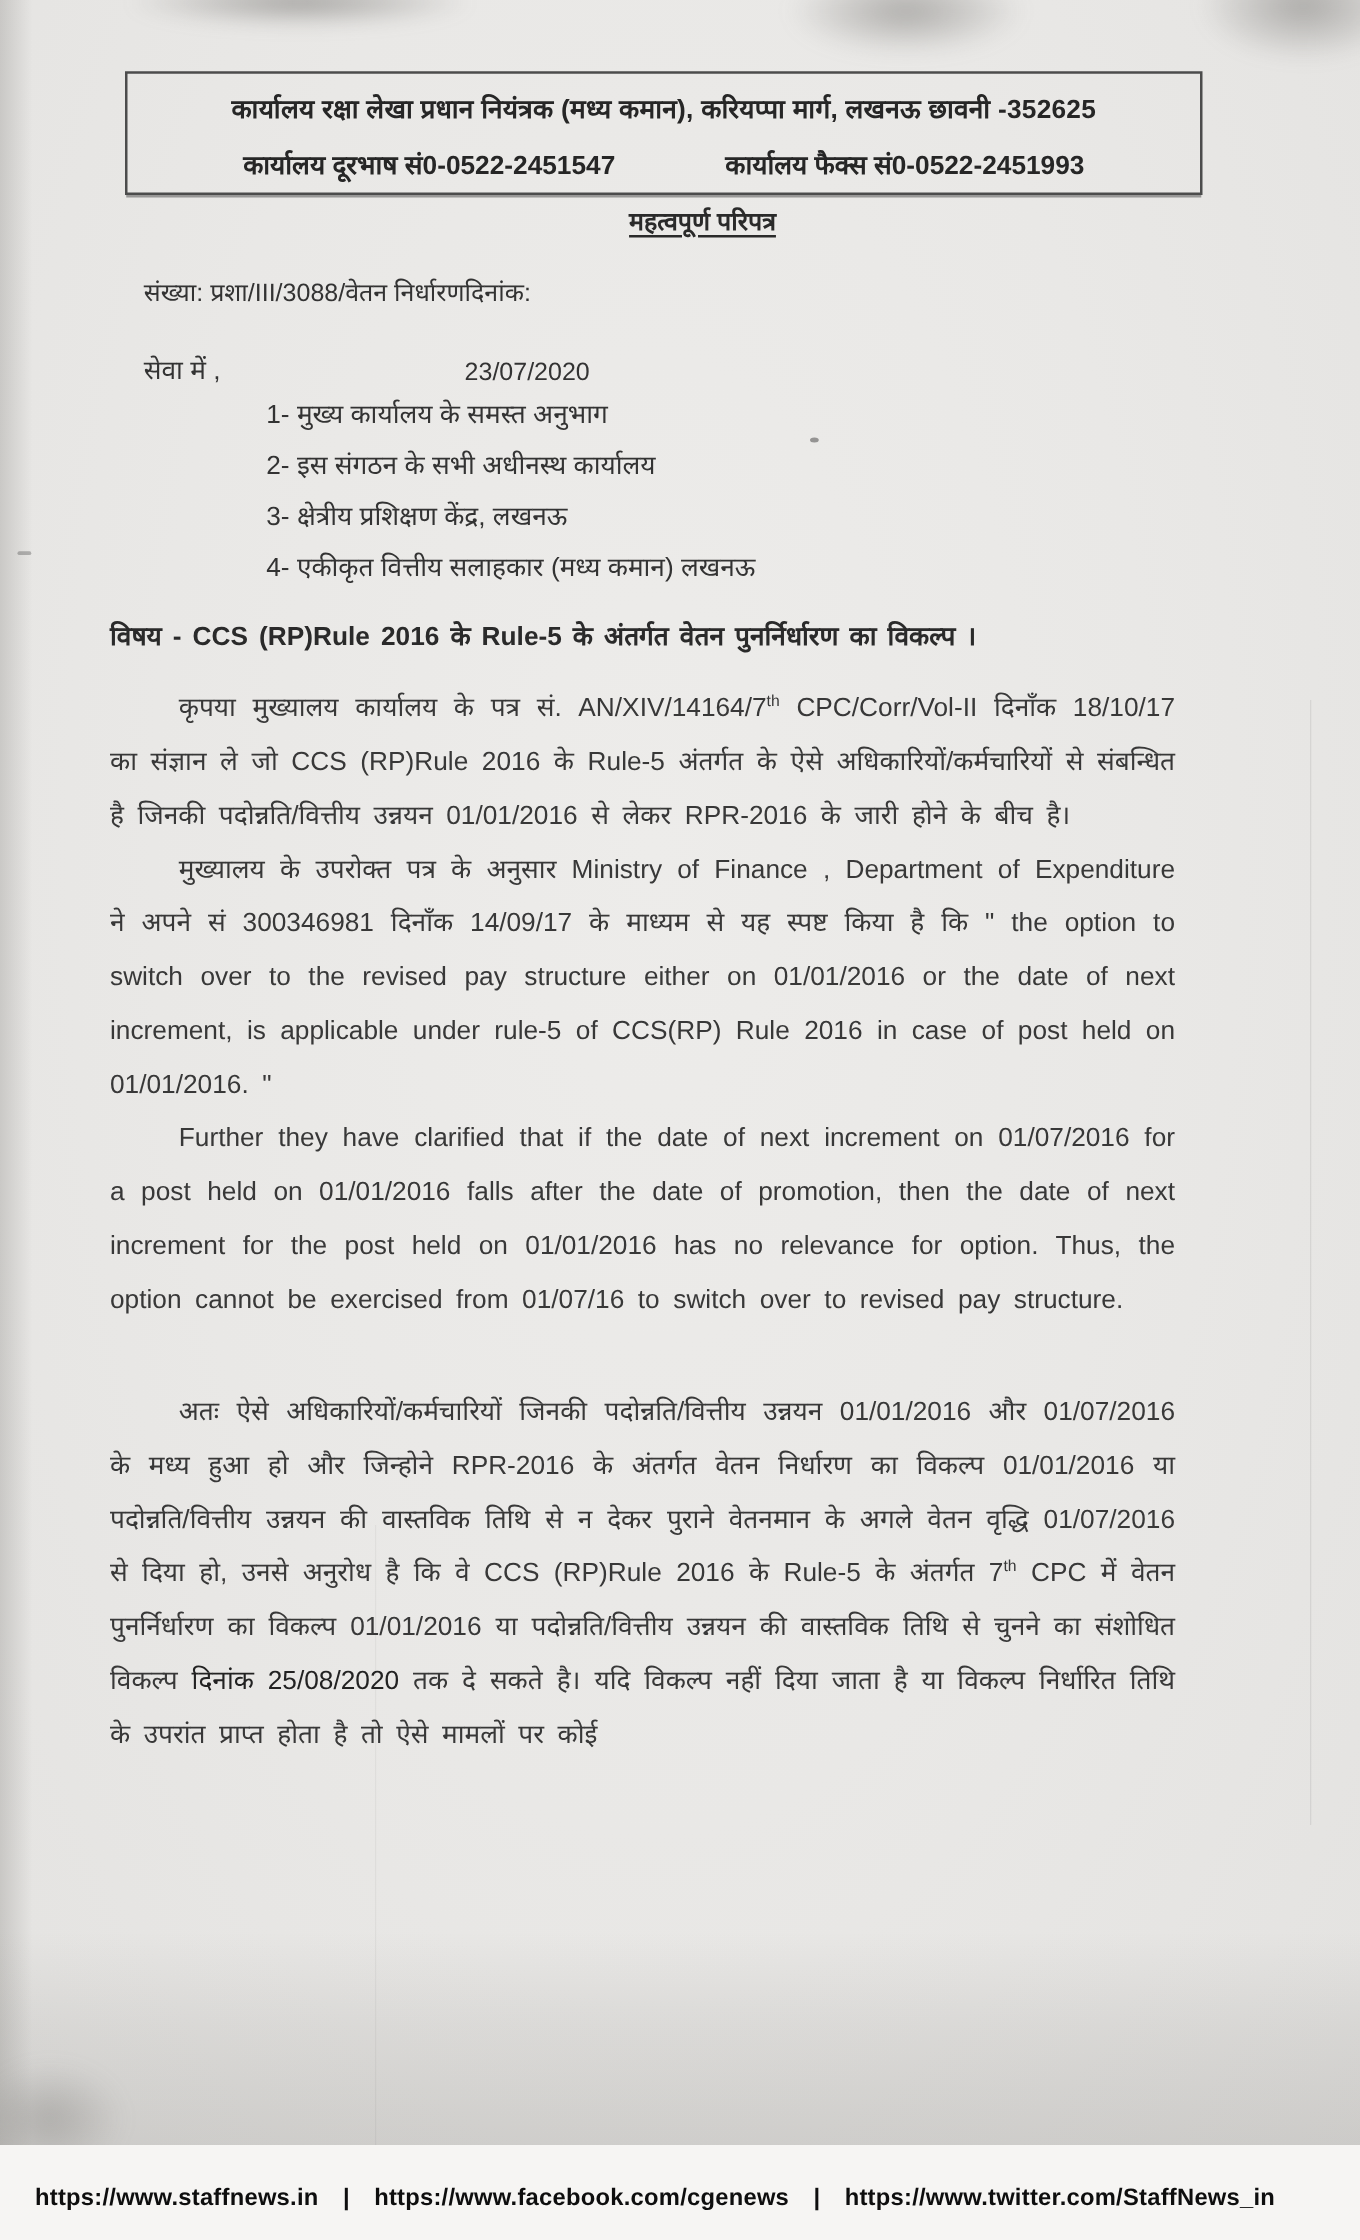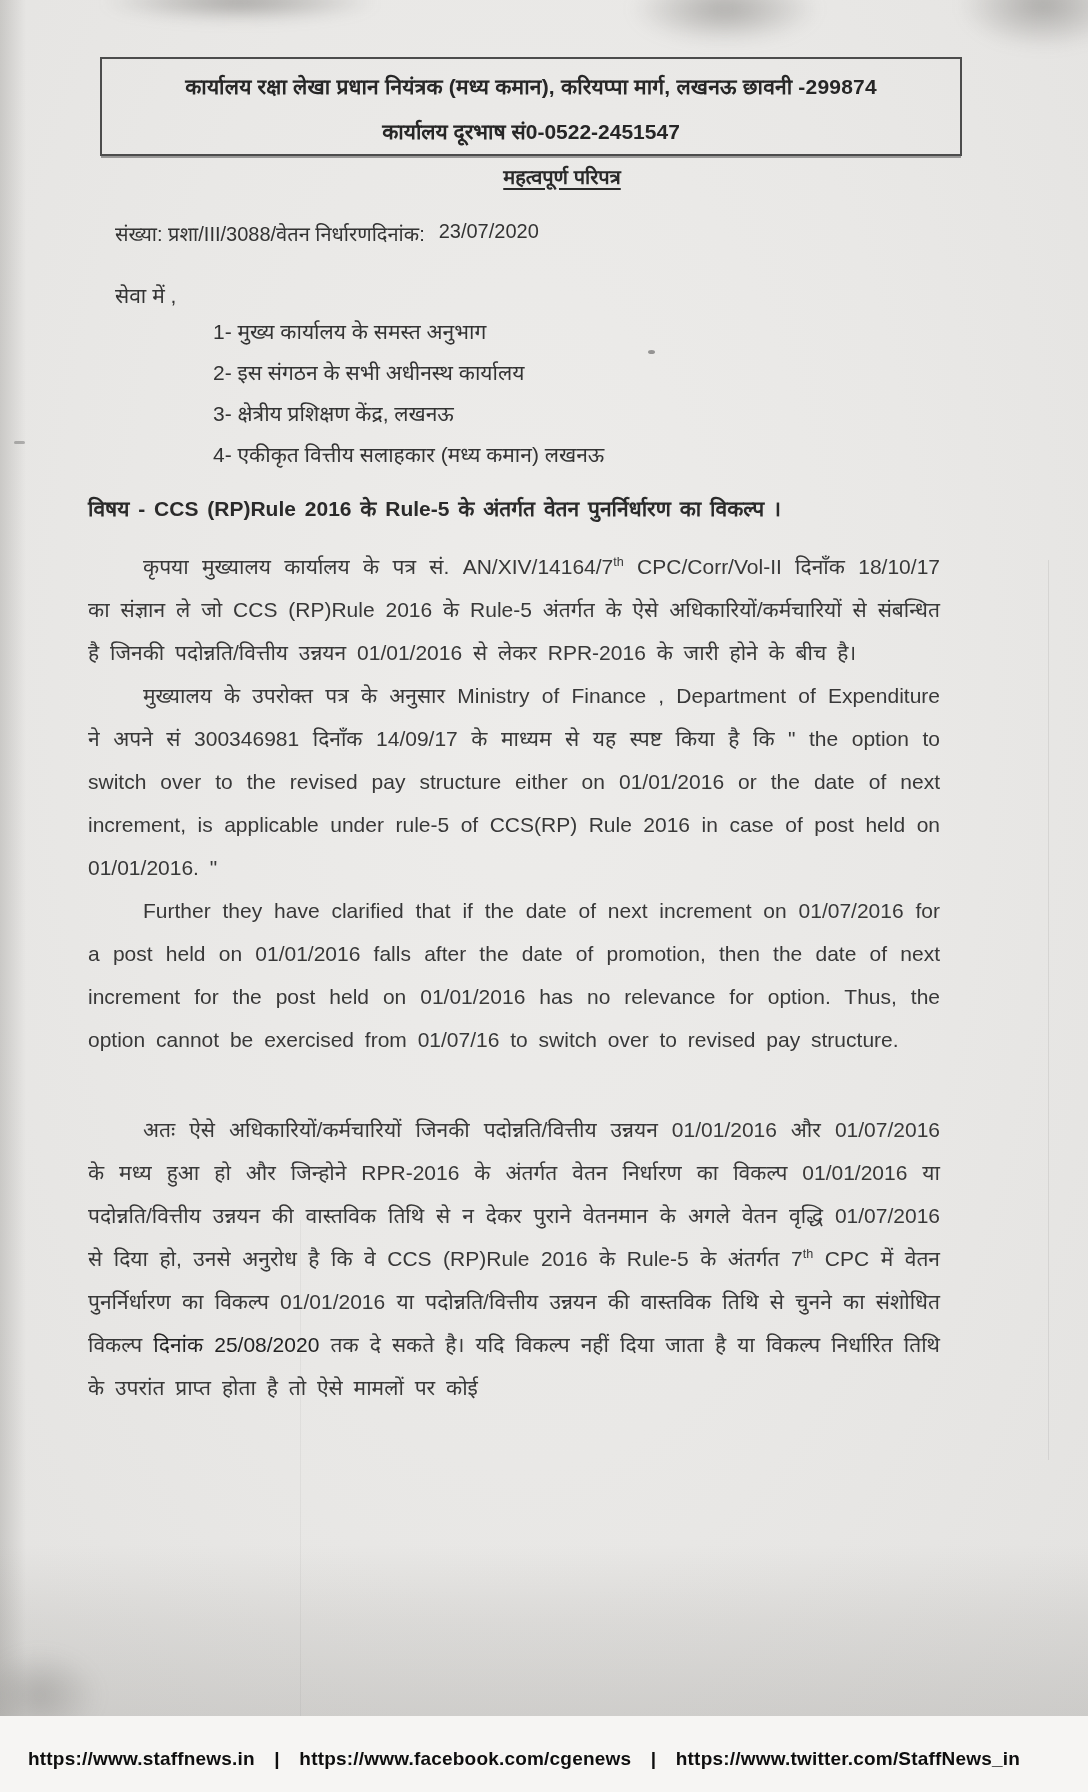--- a/index.html
+++ b/index.html
@@ -82,21 +82,21 @@
     text-underline-offset: 4px;
     padding-left: 36px;
   }
 
   
   .ref-row {
     position: absolute; left: 115px; top: 220px; width: 842px;
     display: flex; justify-content: flex-start;
     font-size: 20px; color: #333;
   }
-  .ref-date { display: flex; gap: 14px; }
+  .ref-date { display: flex; gap: 40px; flex-direction: column; }
 
   
   .salutation { position: absolute; left: 115px; top: 281px; font-size: 21px; color: #333; }
   .addressee-list {
     position: absolute; left: 213px; top: 321px;
     list-style: none;
     font-size: 21px; color: #333;
   }
   .addressee-list li { margin-bottom: 19px; line-height: 22px; }
 
@@ -140,23 +140,24 @@
   <div class="artifact smudge-top-right"></div>
   <div class="artifact edge-left"></div>
   <div class="artifact band-bottom"></div>
   <div class="artifact corner-bottom-left"></div>
   <div class="artifact crease-right"></div>
   <div class="artifact crease-left"></div>
   <div class="artifact speck-1"></div>
   <div class="artifact speck-2"></div>
 
   <div class="letterhead-box">
-    <div class="letterhead-line1">कार्यालय रक्षा लेखा प्रधान नियंत्रक (मध्य कमान), करियप्पा मार्ग, लखनऊ छावनी -299874</div>
+    <div class="letterhead-line1">कार्यालय रक्षा लेखा प्रधान नियंत्रक (मध्य कमान), करियप्पा मार्ग, लखनऊ छावनी -352625</div>
     <div class="letterhead-line2">
       <span>कार्यालय दूरभाष सं0-0522-2451547</span>
+      <span>कार्यालय फैक्स सं0-0522-2451993</span>
     </div>
   </div>
 
   <div class="circular-title">महत्वपूर्ण परिपत्र</div>
 
   <div class="ref-row">
     <span>संख्या: प्रशा/III/3088/वेतन निर्धारण</span>
     <span class="ref-date">
       <span>दिनांक:</span>
       <span>23/07/2020</span>

